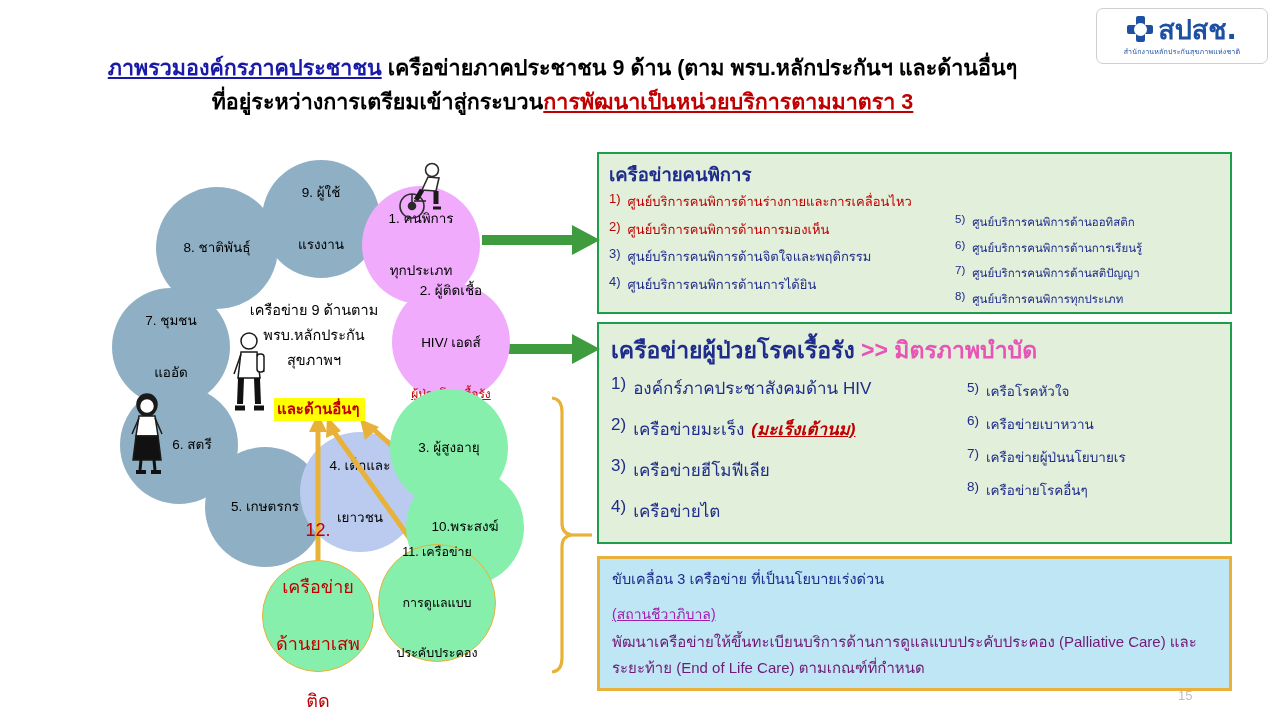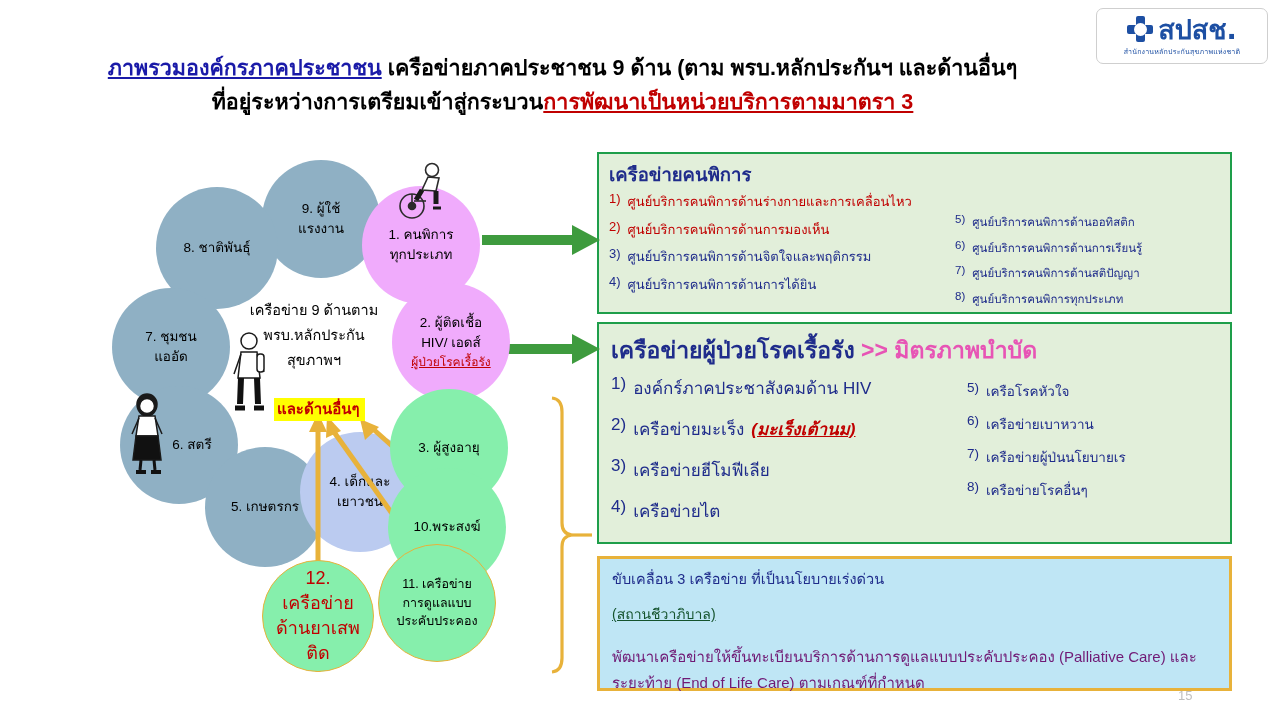--- a/index.html
+++ b/index.html
@@ -37,21 +37,21 @@
     position:absolute; left:40px; top:52px; width:1045px; text-align:center;
     font-size:21.5px; font-weight:bold; color:#000; line-height:1.58;
   }
   .t-underline-blue{ color:#1a1aa8; text-decoration:underline; }
   .t-red-underline{ color:#c00000; text-decoration:underline; }
 
   
   .circle{
     position:absolute; border-radius:50%;
     display:flex; flex-direction:column; align-items:center; justify-content:center;
-    text-align:center; color:#000; font-size:13.5px; line-height:1.5;
+    text-align:center; color:#000; font-size:13.5px; line-height:1.5;gap:32px;
   }
   .c-gray{ background:#8FB0C4; }
   .c-green{ background:#f0abfc; }
   .c-cyan{ background:#86efac; }
   .c-lav{ background:#BBCBF0; }
   .c-ring{ border:1.5px solid #E8B23A; }
   .c-red-text{ color:#C00000; }
   .sub-red-ul{ color:#C00000; text-decoration:underline; font-size:12px; }
 
   
@@ -95,21 +95,21 @@
   #box2 .cols{ display:flex; }
   #box2 .colA{ width:360px; }
   #box2 .colB{ width:258px; padding-top:6px; }
   #box2 .colA li{ font-size:17px; margin-bottom:14px; color:#1F2C8B; }
   #box2 .colB li{ font-size:13.5px; margin-bottom:11px; color:#1F2C8B; }
   .red-ital-ul{ color:#C00000; font-style:italic; font-weight:bold; text-decoration:underline; }
 
   
   #box3{ left:597px; top:556px; width:635px; height:135px; padding:8px 10px 0 12px; }
   #box3 .l1{ font-size:14.5px; color:#1F2C8B; font-weight:normal; margin-bottom:13px; }
-  #box3 .l2{ font-size:14px; color:#14532d; text-decoration:underline; margin-bottom:19px; }
+  #box3 .l2{ font-size:14px; color:#a21caf; text-decoration:underline; margin-bottom:4px; }
   #box3 .l3{ font-size:15px; color:#701a75; line-height:1.75; }
 
   .pgnum{ position:absolute; left:1178px; top:688px; font-size:13px; color:#BFBFBF; }
 
   svg{ overflow:visible; }
 </style>
 </head>
 <body>
 
 <div class="stage">
@@ -199,21 +199,21 @@
   <div class="circle c-green" style="left:392px;top:283px;width:118px;height:118px;z-index:3;">
     <span>2. ผู้ติดเชื้อ</span>
     <span>HIV/ เอดส์</span>
     <span class="sub-red-ul">ผู้ป่วยโรคเรื้อรัง</span>
   </div>
 
   <div class="circle c-cyan" style="left:390px;top:389px;width:118px;height:118px;z-index:3;">
     <span>3. ผู้สูงอายุ</span>
   </div>
 
-  <div class="circle c-cyan" style="left:388px;top:468px;width:118px;height:118px;z-index:3;text-align:center;">
+  <div class="circle c-cyan" style="left:406px;top:468px;width:118px;height:118px;z-index:3;text-align:center;">
     <span>10.พระสงฆ์</span>
   </div>
 
   <div class="circle c-cyan c-ring" style="left:378px;top:544px;width:118px;height:118px;z-index:4;font-size:12.5px;">
     <span>11. เครือข่าย</span>
     <span>การดูแลแบบ</span>
     <span>ประคับประคอง</span>
   </div>
 
   <div class="circle c-cyan c-ring c-red-text" style="left:262px;top:560px;width:112px;height:112px;z-index:4;font-size:18px;line-height:1.38;">

